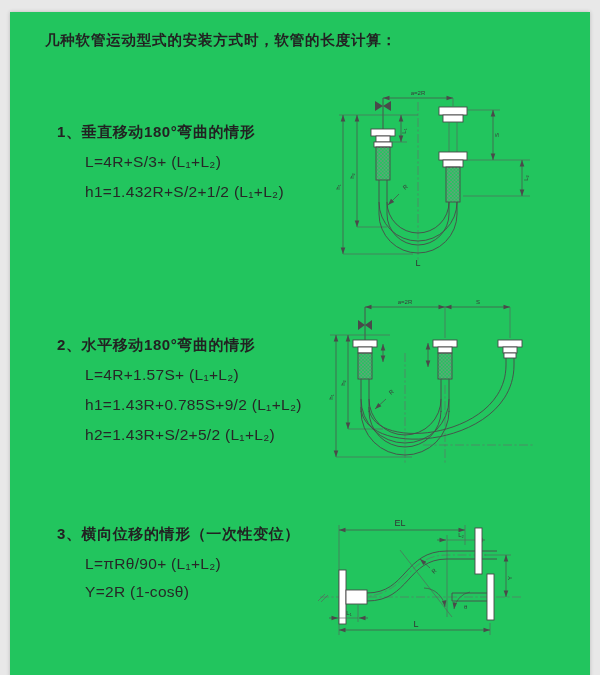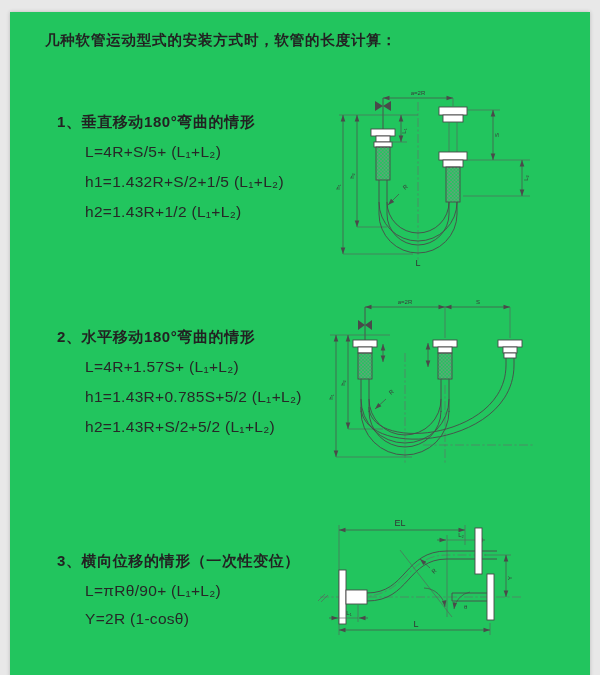--- a/index.html
+++ b/index.html
@@ -6,21 +6,21 @@
   .page{
     position:relative;width:580px;height:675px;background:#22c55e;
     font-family:"Liberation Sans","DejaVu Sans",sans-serif;color:#1f1f1f;
     overflow:hidden;margin:12px auto;box-shadow:0 0 4px rgba(0,0,0,.2);
   }
   .title{
     position:absolute;left:35px;top:19px;font-size:14.5px;font-weight:bold;
     letter-spacing:.8px;white-space:nowrap;color:#222;
   }
   .sec{position:absolute;left:47px;width:300px;}
-  #sec1{top:101px}#sec2{top:316px}#sec3{top:540px}
+  #sec1{top:111px}#sec2{top:324px}#sec3{top:513px}
   .sec h2{
     margin:0 0 11px 0;font-size:15px;font-weight:bold;letter-spacing:.6px;color:#222;
   }
   .formula{
     margin:0 0 12px 28px;font-size:15.5px;line-height:18px;
     letter-spacing:.3px;white-space:nowrap;color:#272727;
   }
   #sec3 .formula{margin-bottom:10px;}
   .diag{position:absolute;}
   #d1{left:315px;top:72px;}
@@ -42,29 +42,28 @@
 </style>
 </head>
 <body>
 
 <div class="page">
 
   <div class="title">几种软管运动型式的安装方式时，软管的长度计算：</div>
 
   <div class="sec" id="sec1">
     <h2>1、垂直移动180°弯曲的情形</h2>
-    <p class="formula">L=4R+S/5+ (L₁+L₂)</p>
-    <p class="formula">h1=1.432R+S/2+1/5 (L₁+L₂)</p>
-    <p class="formula">h2=1.43R+1/2 (L₁+L₂)</p>
+    <p class="formula">L=4R+S/3+ (L₁+L₂)</p>
+    <p class="formula">h1=1.432R+S/2+1/2 (L₁+L₂)</p>
   </div>
 
   <div class="sec" id="sec2">
     <h2>2、水平移动180°弯曲的情形</h2>
     <p class="formula">L=4R+1.57S+ (L₁+L₂)</p>
-    <p class="formula">h1=1.43R+0.785S+5/2 (L₁+L₂)</p>
+    <p class="formula">h1=1.43R+0.785S+9/2 (L₁+L₂)</p>
     <p class="formula">h2=1.43R+S/2+5/2 (L₁+L₂)</p>
   </div>
 
   <div class="sec" id="sec3">
     <h2>3、横向位移的情形（一次性变位）</h2>
     <p class="formula">L=πRθ/90+ (L₁+L₂)</p>
     <p class="formula">Y=2R (1-cosθ)</p>
   </div>
 
   <svg id="d1" class="diag" width="210" height="186" viewBox="0 0 210 186">

